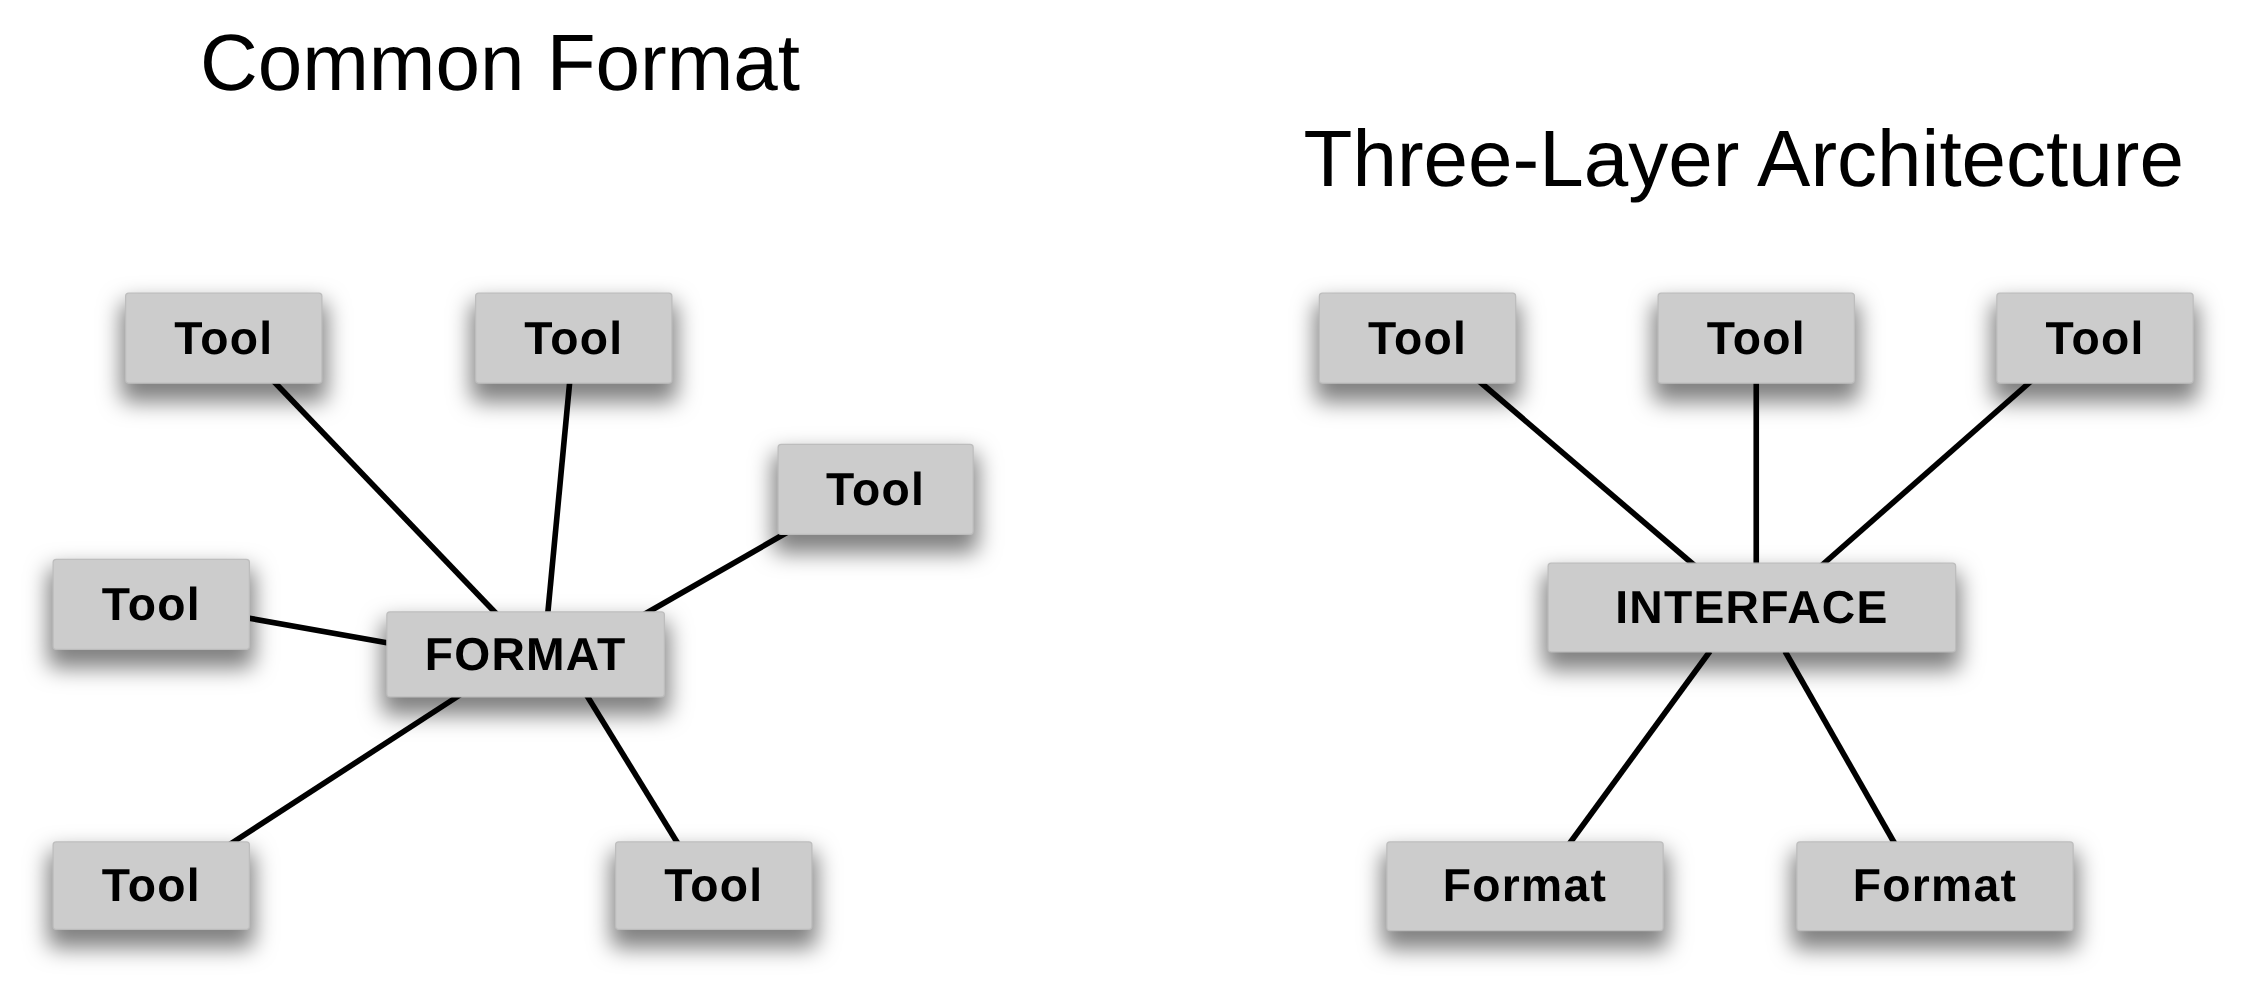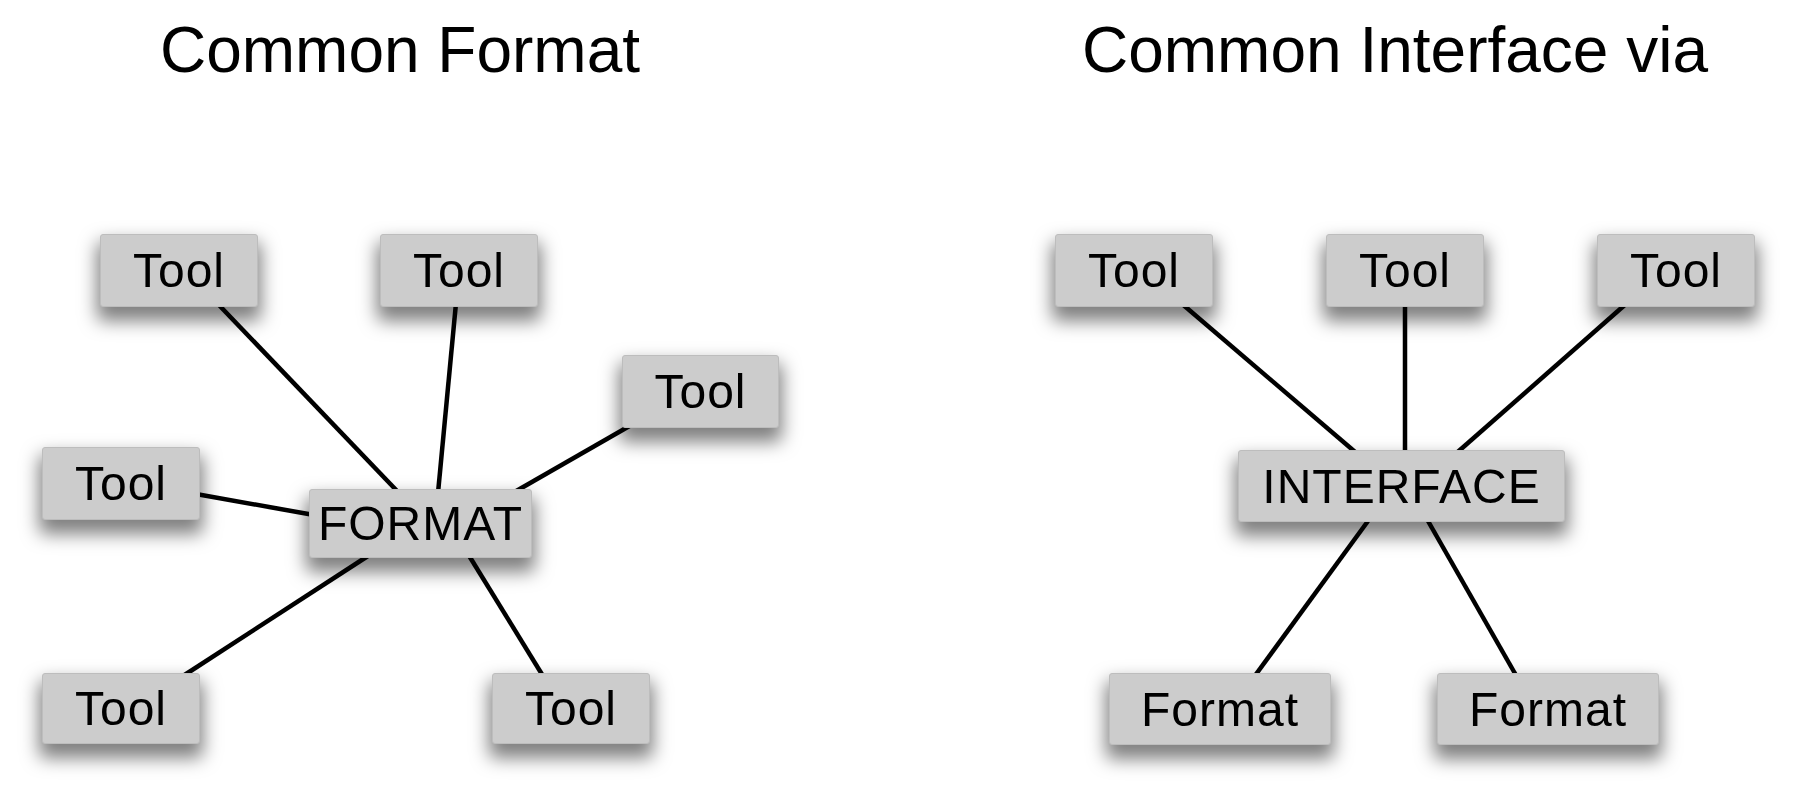--- a/index.html
+++ b/index.html
@@ -43,22 +43,22 @@
   }
   .node {
     position: absolute;
     background: var(--box-fill);
     border: 1px solid var(--box-border);
     border-radius: 3px;
     box-shadow: 0 11px 18px 3px rgba(0,0,0,0.50);
     display: flex;
     align-items: center;
     justify-content: center;
-    font-weight: 400;
-    font-size: 48px;
+    font-weight: 700;
+    font-size: 37px;
     letter-spacing: 1px;
     color: var(--text);
   }
   
   .lt0 { left: 100px; top: 234px; width: 158px; height: 73px; }
   .lt1 { left: 380px; top: 234px; width: 158px; height: 73px; }
   .lt2 { left: 622px; top: 355px; width: 157px; height: 73px; }
   .lt3 { left: 42px;  top: 447px; width: 158px; height: 73px; }
   .lhub{ left: 309px; top: 489px; width: 223px; height: 69px; }
   .lt4 { left: 42px;  top: 673px; width: 158px; height: 71px; }
@@ -71,21 +71,21 @@
   .rf0 { left: 1109px; top: 673px; width: 222px; height: 72px; }
   .rf1 { left: 1437px; top: 673px; width: 222px; height: 72px; }
 </style>
 </head>
 <body>
 
 <div id="canvas">
 
   <div class="title" id="left-title">Common Format</div>
 
-  <div class="title" id="right-title"><span>Common Interface via</span><br></div>
+  <div class="title" id="right-title"><br><span>Three-Layer Architecture</span></div>
 
   <svg id="connector-svg" viewBox="0 0 1796 805" xmlns="http://www.w3.org/2000/svg">
 
     <line x1="217" y1="303" x2="399" y2="493"></line>
     <line x1="456" y1="303" x2="438" y2="493"></line>
     <line x1="633" y1="424" x2="511" y2="494"></line>
     <line x1="196" y1="494" x2="314" y2="515"></line>
     <line x1="371" y1="554" x2="183" y2="676"></line>
     <line x1="468" y1="554" x2="543" y2="676"></line>
 

